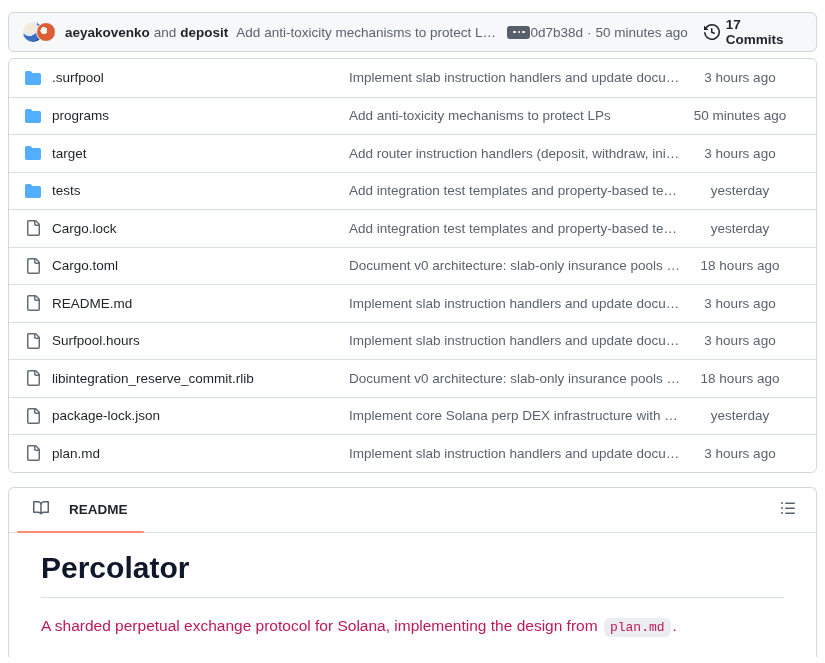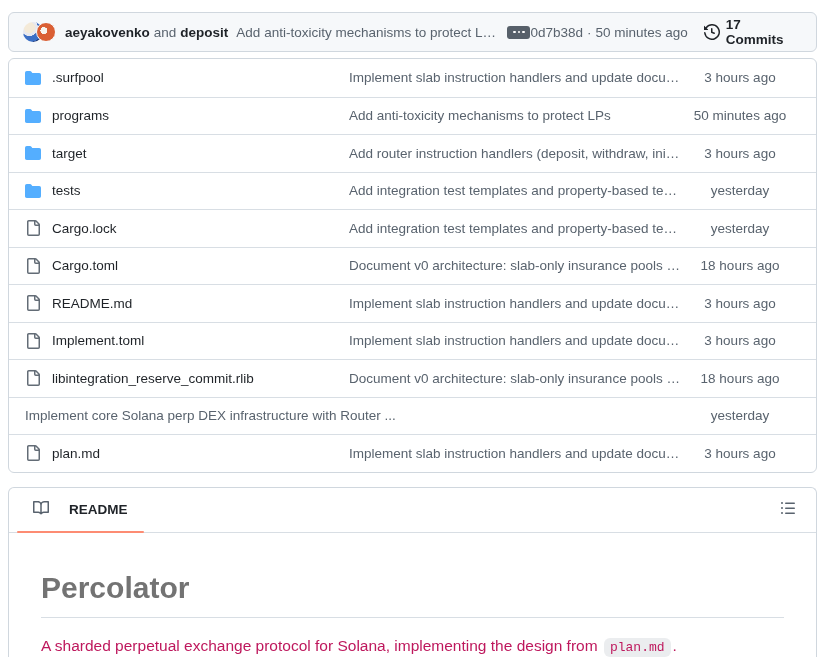--- a/index.html
+++ b/index.html
@@ -109,24 +109,23 @@
     padding: 0 16px; height: 45px;
     position: relative; cursor: pointer;
   }
   .readme-tab::after {
     content: ""; position: absolute; left: 0; right: 0; bottom: -1px;
     height: 2px; border-radius: 2px;
   }
   .outline-btn { background: none; border: none; cursor: pointer; padding: 4px; display: flex; }
   .readme-content { padding: 18px 32px 0 32px; }
   .readme-title {
-    font-size: 30px; font-weight: 600; color: #737373;
+    font-size: 30px; font-weight: 600; color: #0f172a;
     padding-bottom: 12px; margin-bottom: 16px;
     border-bottom: 1px solid #d8dee4;
-    margin-top: 20px;
   }
   .readme-para { font-size: 15.5px; color: #be185d; line-height: 1.5; }
   .code-span {
     font-family: "Liberation Mono", "DejaVu Sans Mono", monospace;
     font-size: 13px;
     background: rgba(175,184,193,0.25);
     padding: 2px 6px;
     border-radius: 6px;
     margin: 0 2px;
   }
@@ -250,38 +249,46 @@
         <div class="cell-msg">Implement slab instruction handlers and update documenta...</div>
         <div class="cell-time">3 hours ago</div>
       </div>
       <div class="file-row">
         <div class="cell-name">
           <span>
             <svg width="16" height="16" viewBox="0 0 16 16" fill="#636c76">
               <path d="M2 1.75C2 .784 2.784 0 3.75 0h6.586c.464 0 .909.184 1.237.513l2.914 2.914c.329.328.513.773.513 1.237v9.586A1.75 1.75 0 0 1 13.25 16h-9.5A1.75 1.75 0 0 1 2 14.25Zm1.75-.25a.25.25 0 0 0-.25.25v12.5c0 .138.112.25.25.25h9.5a.25.25 0 0 0 .25-.25V6h-2.75A1.75 1.75 0 0 1 9 4.25V1.5Zm6.75.062V4.25c0 .138.112.25.25.25h2.688l-.011-.013-2.914-2.914-.013-.011Z"></path>
             </svg>
           </span>
-          <span class="fname">Implement.toml</span>
+          <span class="fname">Surfpool.hours</span>
         </div>
         <div class="cell-msg">Implement slab instruction handlers and update documenta...</div>
         <div class="cell-time">3 hours ago</div>
       </div>
       <div class="file-row">
         <div class="cell-name">
           <span>
             <svg width="16" height="16" viewBox="0 0 16 16" fill="#636c76">
               <path d="M2 1.75C2 .784 2.784 0 3.75 0h6.586c.464 0 .909.184 1.237.513l2.914 2.914c.329.328.513.773.513 1.237v9.586A1.75 1.75 0 0 1 13.25 16h-9.5A1.75 1.75 0 0 1 2 14.25Zm1.75-.25a.25.25 0 0 0-.25.25v12.5c0 .138.112.25.25.25h9.5a.25.25 0 0 0 .25-.25V6h-2.75A1.75 1.75 0 0 1 9 4.25V1.5Zm6.75.062V4.25c0 .138.112.25.25.25h2.688l-.011-.013-2.914-2.914-.013-.011Z"></path>
             </svg>
           </span>
           <span class="fname">libintegration_reserve_commit.rlib</span>
         </div>
         <div class="cell-msg">Document v0 architecture: slab-only insurance pools (no rou...</div>
         <div class="cell-time">18 hours ago</div>
       </div>
       <div class="file-row">
+        <div class="cell-name">
+          <span>
+            <svg width="16" height="16" viewBox="0 0 16 16" fill="#636c76">
+              <path d="M2 1.75C2 .784 2.784 0 3.75 0h6.586c.464 0 .909.184 1.237.513l2.914 2.914c.329.328.513.773.513 1.237v9.586A1.75 1.75 0 0 1 13.25 16h-9.5A1.75 1.75 0 0 1 2 14.25Zm1.75-.25a.25.25 0 0 0-.25.25v12.5c0 .138.112.25.25.25h9.5a.25.25 0 0 0 .25-.25V6h-2.75A1.75 1.75 0 0 1 9 4.25V1.5Zm6.75.062V4.25c0 .138.112.25.25.25h2.688l-.011-.013-2.914-2.914-.013-.011Z"></path>
+            </svg>
+          </span>
+          <span class="fname">package-lock.json</span>
+        </div>
         <div class="cell-msg">Implement core Solana perp DEX infrastructure with Router ...</div>
         <div class="cell-time">yesterday</div>
       </div>
       <div class="file-row">
         <div class="cell-name">
           <span>
             <svg width="16" height="16" viewBox="0 0 16 16" fill="#636c76">
               <path d="M2 1.75C2 .784 2.784 0 3.75 0h6.586c.464 0 .909.184 1.237.513l2.914 2.914c.329.328.513.773.513 1.237v9.586A1.75 1.75 0 0 1 13.25 16h-9.5A1.75 1.75 0 0 1 2 14.25Zm1.75-.25a.25.25 0 0 0-.25.25v12.5c0 .138.112.25.25.25h9.5a.25.25 0 0 0 .25-.25V6h-2.75A1.75 1.75 0 0 1 9 4.25V1.5Zm6.75.062V4.25c0 .138.112.25.25.25h2.688l-.011-.013-2.914-2.914-.013-.011Z"></path>
             </svg>
           </span>

